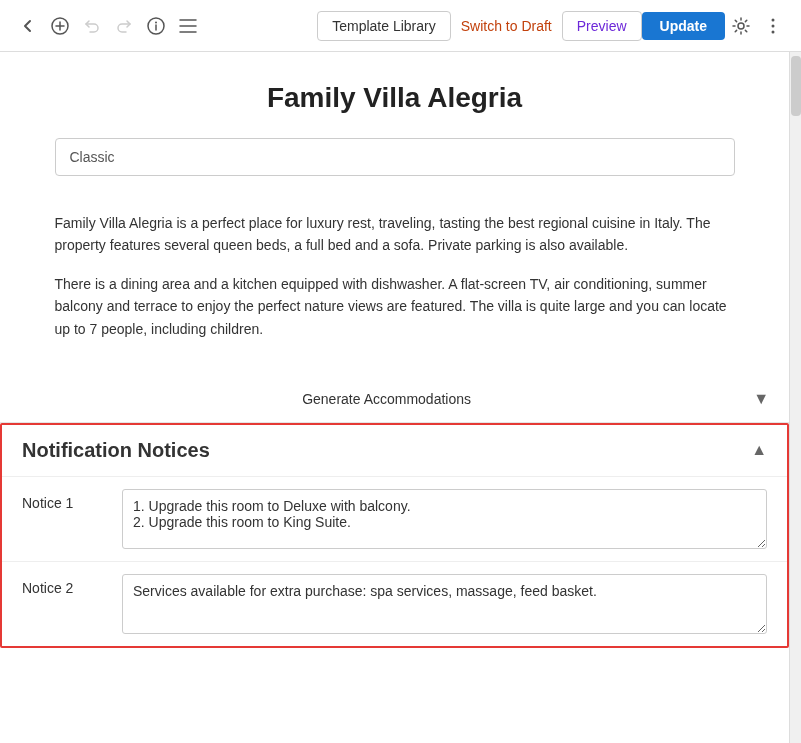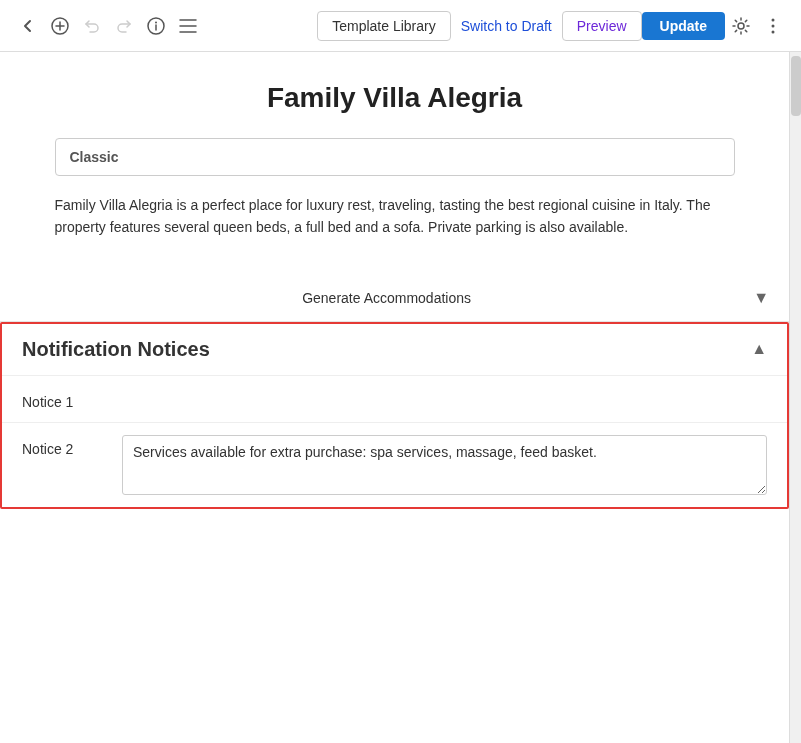--- a/index.html
+++ b/index.html
@@ -44,21 +44,21 @@
       border-radius: 4px;
       cursor: pointer;
       font-size: 14px;
       color: #333;
     }
     .toolbar-switch-btn {
       background: none;
       border: none;
       cursor: pointer;
       font-size: 14px;
-      color: #1d4ed8;
+      color: #c2410c;
       padding: 6px 10px;
     }
     .toolbar-preview-btn {
       border: 1px solid #ccc;
       background: #fff;
       padding: 6px 14px;
       border-radius: 4px;
       cursor: pointer;
       font-size: 14px;
       color: #6d28d9;
@@ -138,22 +138,21 @@
       font-weight: bold;
       color: #222;
       margin-bottom: 24px;
     }
     .doc-style-box {
       border: 1px solid #ccc;
       border-radius: 4px;
       padding: 10px 14px;
       color: #555;
       font-size: 14px;
-      margin-bottom: 18px;
-      font-weight: bold;
+      margin-bottom: 36px;
     }
     .doc-para {
       color: #333;
       font-size: 14px;
       line-height: 1.6;
       margin-bottom: 16px;
     }
     .panel-row {
       display: flex;
       align-items: center;
@@ -294,35 +293,38 @@
 
 <div class="main-wrapper">
   <div class="content-area">
 
     <div class="doc-content">
       <h1 class="doc-title">Family Villa Alegria</h1>
       <div class="doc-style-box">
         <span>Classic</span>
       </div>
       <p class="doc-para">Family Villa Alegria is a perfect place for luxury rest, traveling, tasting the best regional cuisine in Italy. The property features several queen beds, a full bed and a sofa. Private parking is also available.</p>
+      <p class="doc-para">There is a dining area and a kitchen equipped with dishwasher. A flat-screen TV, air conditioning, summer balcony and terrace to enjoy the perfect nature views are featured. The villa is quite large and you can locate up to 7 people, including children.</p>
     </div>
 
     <div class="panel-row">
       <span class="panel-label">Generate Accommodations</span>
       <span class="panel-arrow">▼</span>
     </div>
 
     <div class="notification-panel">
       <div class="notification-header">
         <span class="notification-label">Notification Notices</span>
         <span class="notification-arrow">▲</span>
       </div>
 
       <div class="notice-row">
         <span class="notice-label">Notice 1</span>
+        <textarea class="notice-textarea" style="">1. Upgrade this room to Deluxe with balcony.
+2. Upgrade this room to King Suite.</textarea>
       </div>
 
       <div class="notice-row">
         <span class="notice-label">Notice 2</span>
         <textarea class="notice-textarea" style="">Services available for extra purchase: spa services, massage, feed basket.</textarea>
       </div>
     </div>
 
   </div>
 

